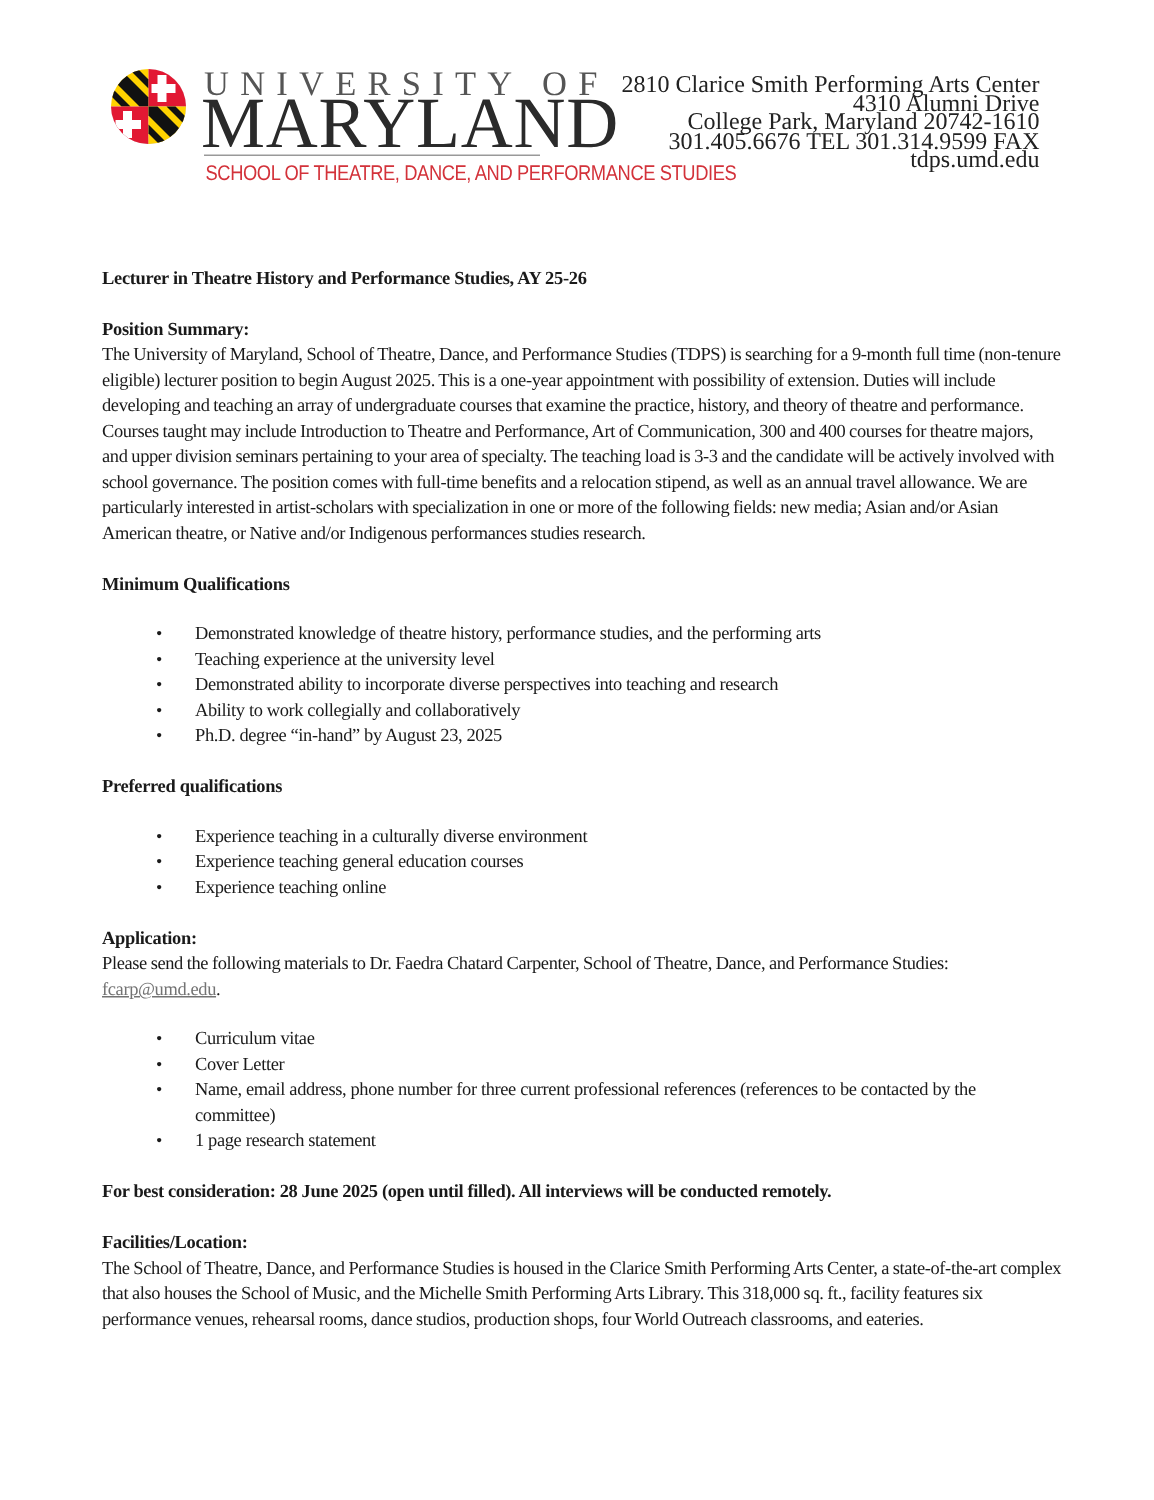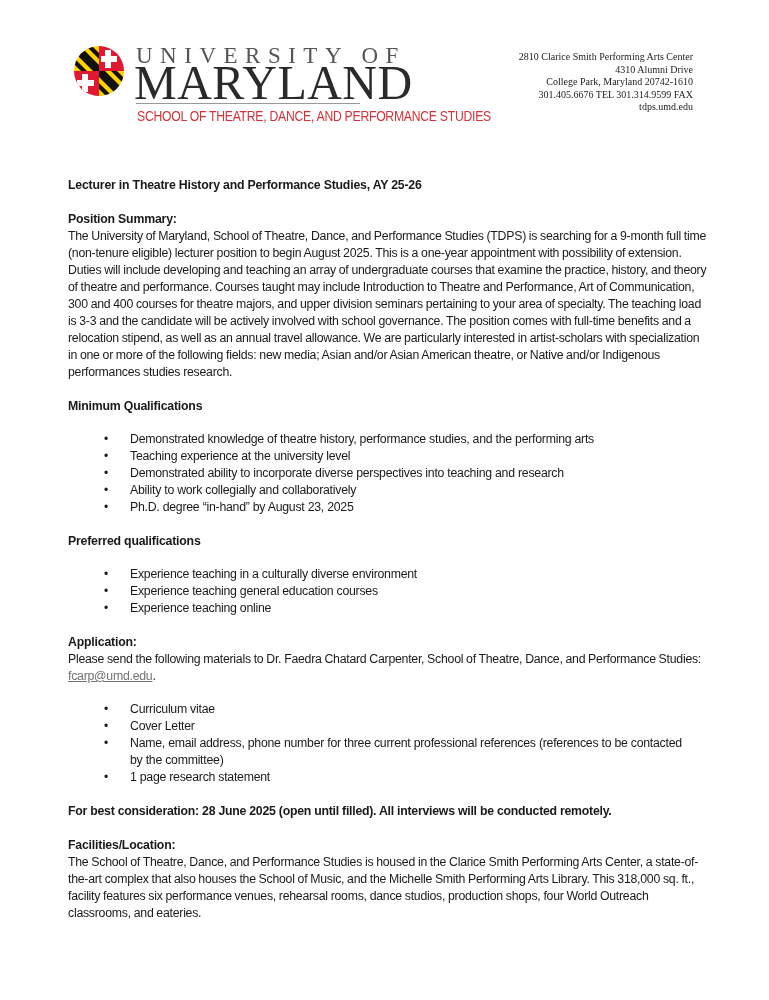--- a/index.html
+++ b/index.html
@@ -15,26 +15,26 @@
   .univ-of { position: absolute; left: 62px; top: 0px; font-family: "Liberation Serif", serif;
              font-size: 23px; letter-spacing: 7.5px; color: #555; line-height: 24px; white-space: nowrap; }
   .maryland { position: absolute; left: 60px; top: 18px; font-family: "Liberation Serif", serif;
               font-size: 48px; color: #2a2a2a; line-height: 42px; letter-spacing: 0.5px; white-space: nowrap; }
   .logo-rule { position: absolute; left: 62px; top: 59px; width: 224px; height: 1px; background: #999; }
   .school-name { position: absolute; left: 63px; top: 64px; font-family: "Liberation Sans", sans-serif;
                  font-size: 14.2px; color: #d3323a; letter-spacing: -0.3px; white-space: nowrap;
                  transform: scaleX(0.86); transform-origin: left top; }
 
   .address { position: absolute; right: 76px; top: 51px; text-align: right;
-             font-family: "Liberation Serif", serif; font-size: 10px; line-height: 12.6px; color: #222; }
+             font-family: "Liberation Serif", serif; font-size: 16px; line-height: 12.6px; color: #222; }
   .address div { white-space: nowrap; }
 
   
   .content { position: absolute; left: 68px; top: 177px; width: 640px;
-             font-family: Liberation Sans, sans-serif; font-size: 12.3px; line-height: 17px; color: #1a1a1a; }
+             font-family: Liberation Serif, serif; font-size: 12.3px; line-height: 17px; color: #1a1a1a; }
   .content p { margin: 0; }
   .title { font-weight: bold; margin-bottom: 17px !important; letter-spacing: -0.2px; }
   .heading { font-weight: bold; letter-spacing: -0.2px; }
   .para { letter-spacing: -0.25px; word-spacing: -0.3px; }
   .section { margin-bottom: 17px; }
   ul.bullets { margin: 16px; padding: 0 0 0 46px; list-style: none; }
   ul.bullets li { position: relative; padding-left: 0; letter-spacing: -0.25px; }
   ul.bullets li::before { content: "\2022"; position: absolute; left: -26px; top: 0; font-size: 12px; }
   .email { color: #737373; text-decoration: underline; }
   .bold-line { font-weight: bold; letter-spacing: -0.25px; margin-bottom: 17px !important; }

